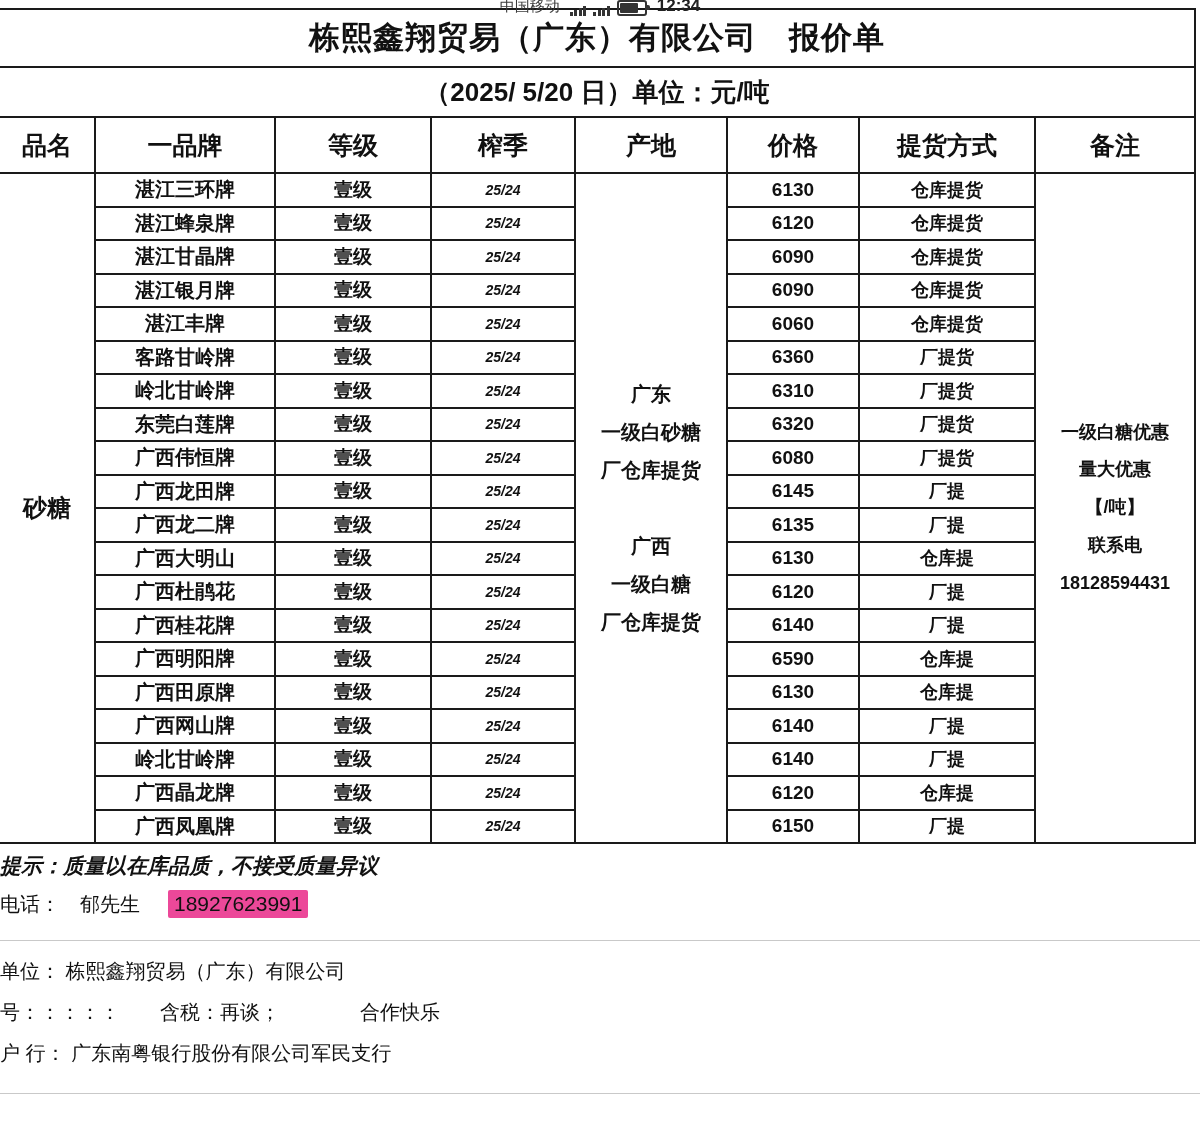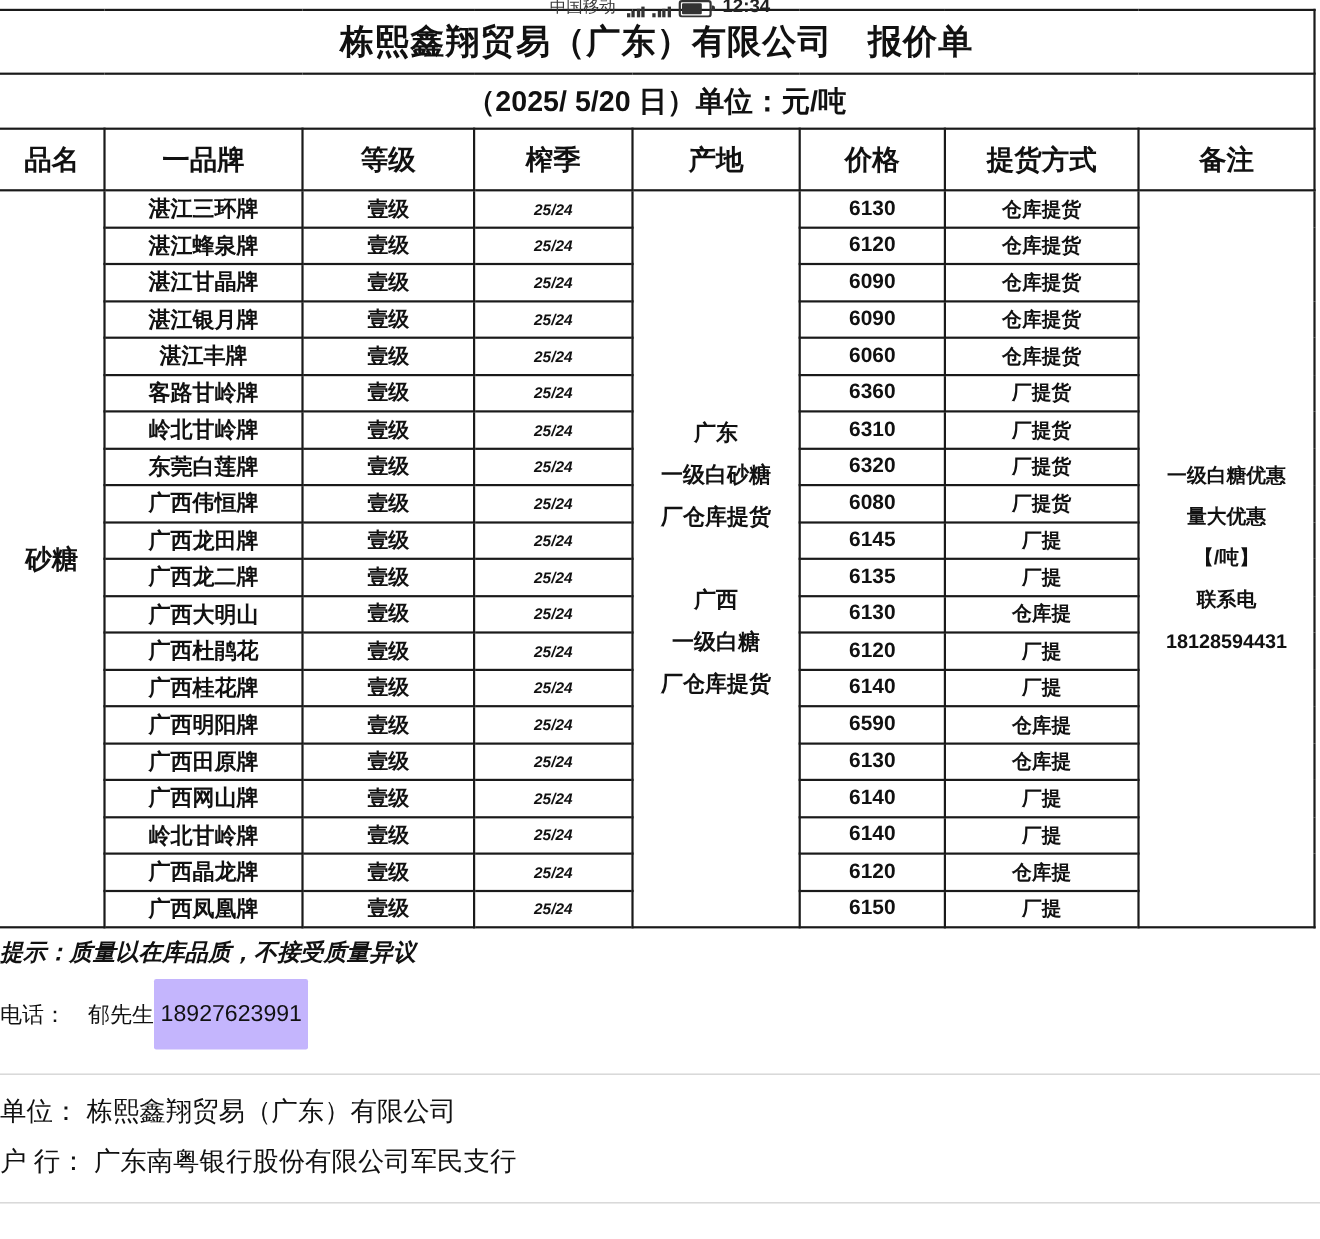--- a/index.html
+++ b/index.html
@@ -138,35 +138,35 @@
   }
   .disclaimer {
     font-size: 20px;
     padding: 6px 0 4px 0;
   }
   .phone-row {
     font-size: 20px;
     padding: 6px 0 4px 0;
     display: flex;
     align-items: center;
-    gap: 0;
+    gap: 28px;
   }
   .phone-hl {
-    background: #c4b5fd;
-    padding: 20px 6px;
+    background: #ec4899;
+    padding: 2px 6px;
     border-radius: 2px;
     font-size: 21px;
   }
   .divider {
     border-top: 1.5px solid #c9c9c9;
     margin: 18px 0 10px 0;
     width: 1200px;
   }
   .footer-line {
-    font-size: 24px;
+    font-size: 20px;
     padding: 7px 0;
     white-space: nowrap;
   }
   .footer-line .ind { display:inline-block; }
   .bottom-rule {
     position: absolute;
     left: 0; top: 1093px;
     width: 1200px;
     border-top: 1.5px solid #c9c9c9;
   }
@@ -402,20 +402,21 @@
       <span>电话：　郁先生</span>
       <span class="phone-hl">18927623991</span>
     </div>
 
     <div class="divider"></div>
 
     <div class="footer-line">
       <span>单位：</span>
       <span class="ind">栋熙鑫翔贸易（广东）有限公司</span>
     </div>
+    <div class="footer-line">号：：：：：　　含税：再谈；　　　　合作快乐</div>
     <div class="footer-line">
       <span>户 行：</span>
       <span class="ind">广东南粤银行股份有限公司军民支行</span>
     </div>
   </div>
 
   <div class="bottom-rule"></div>
 </div>
 
 </body></html>

